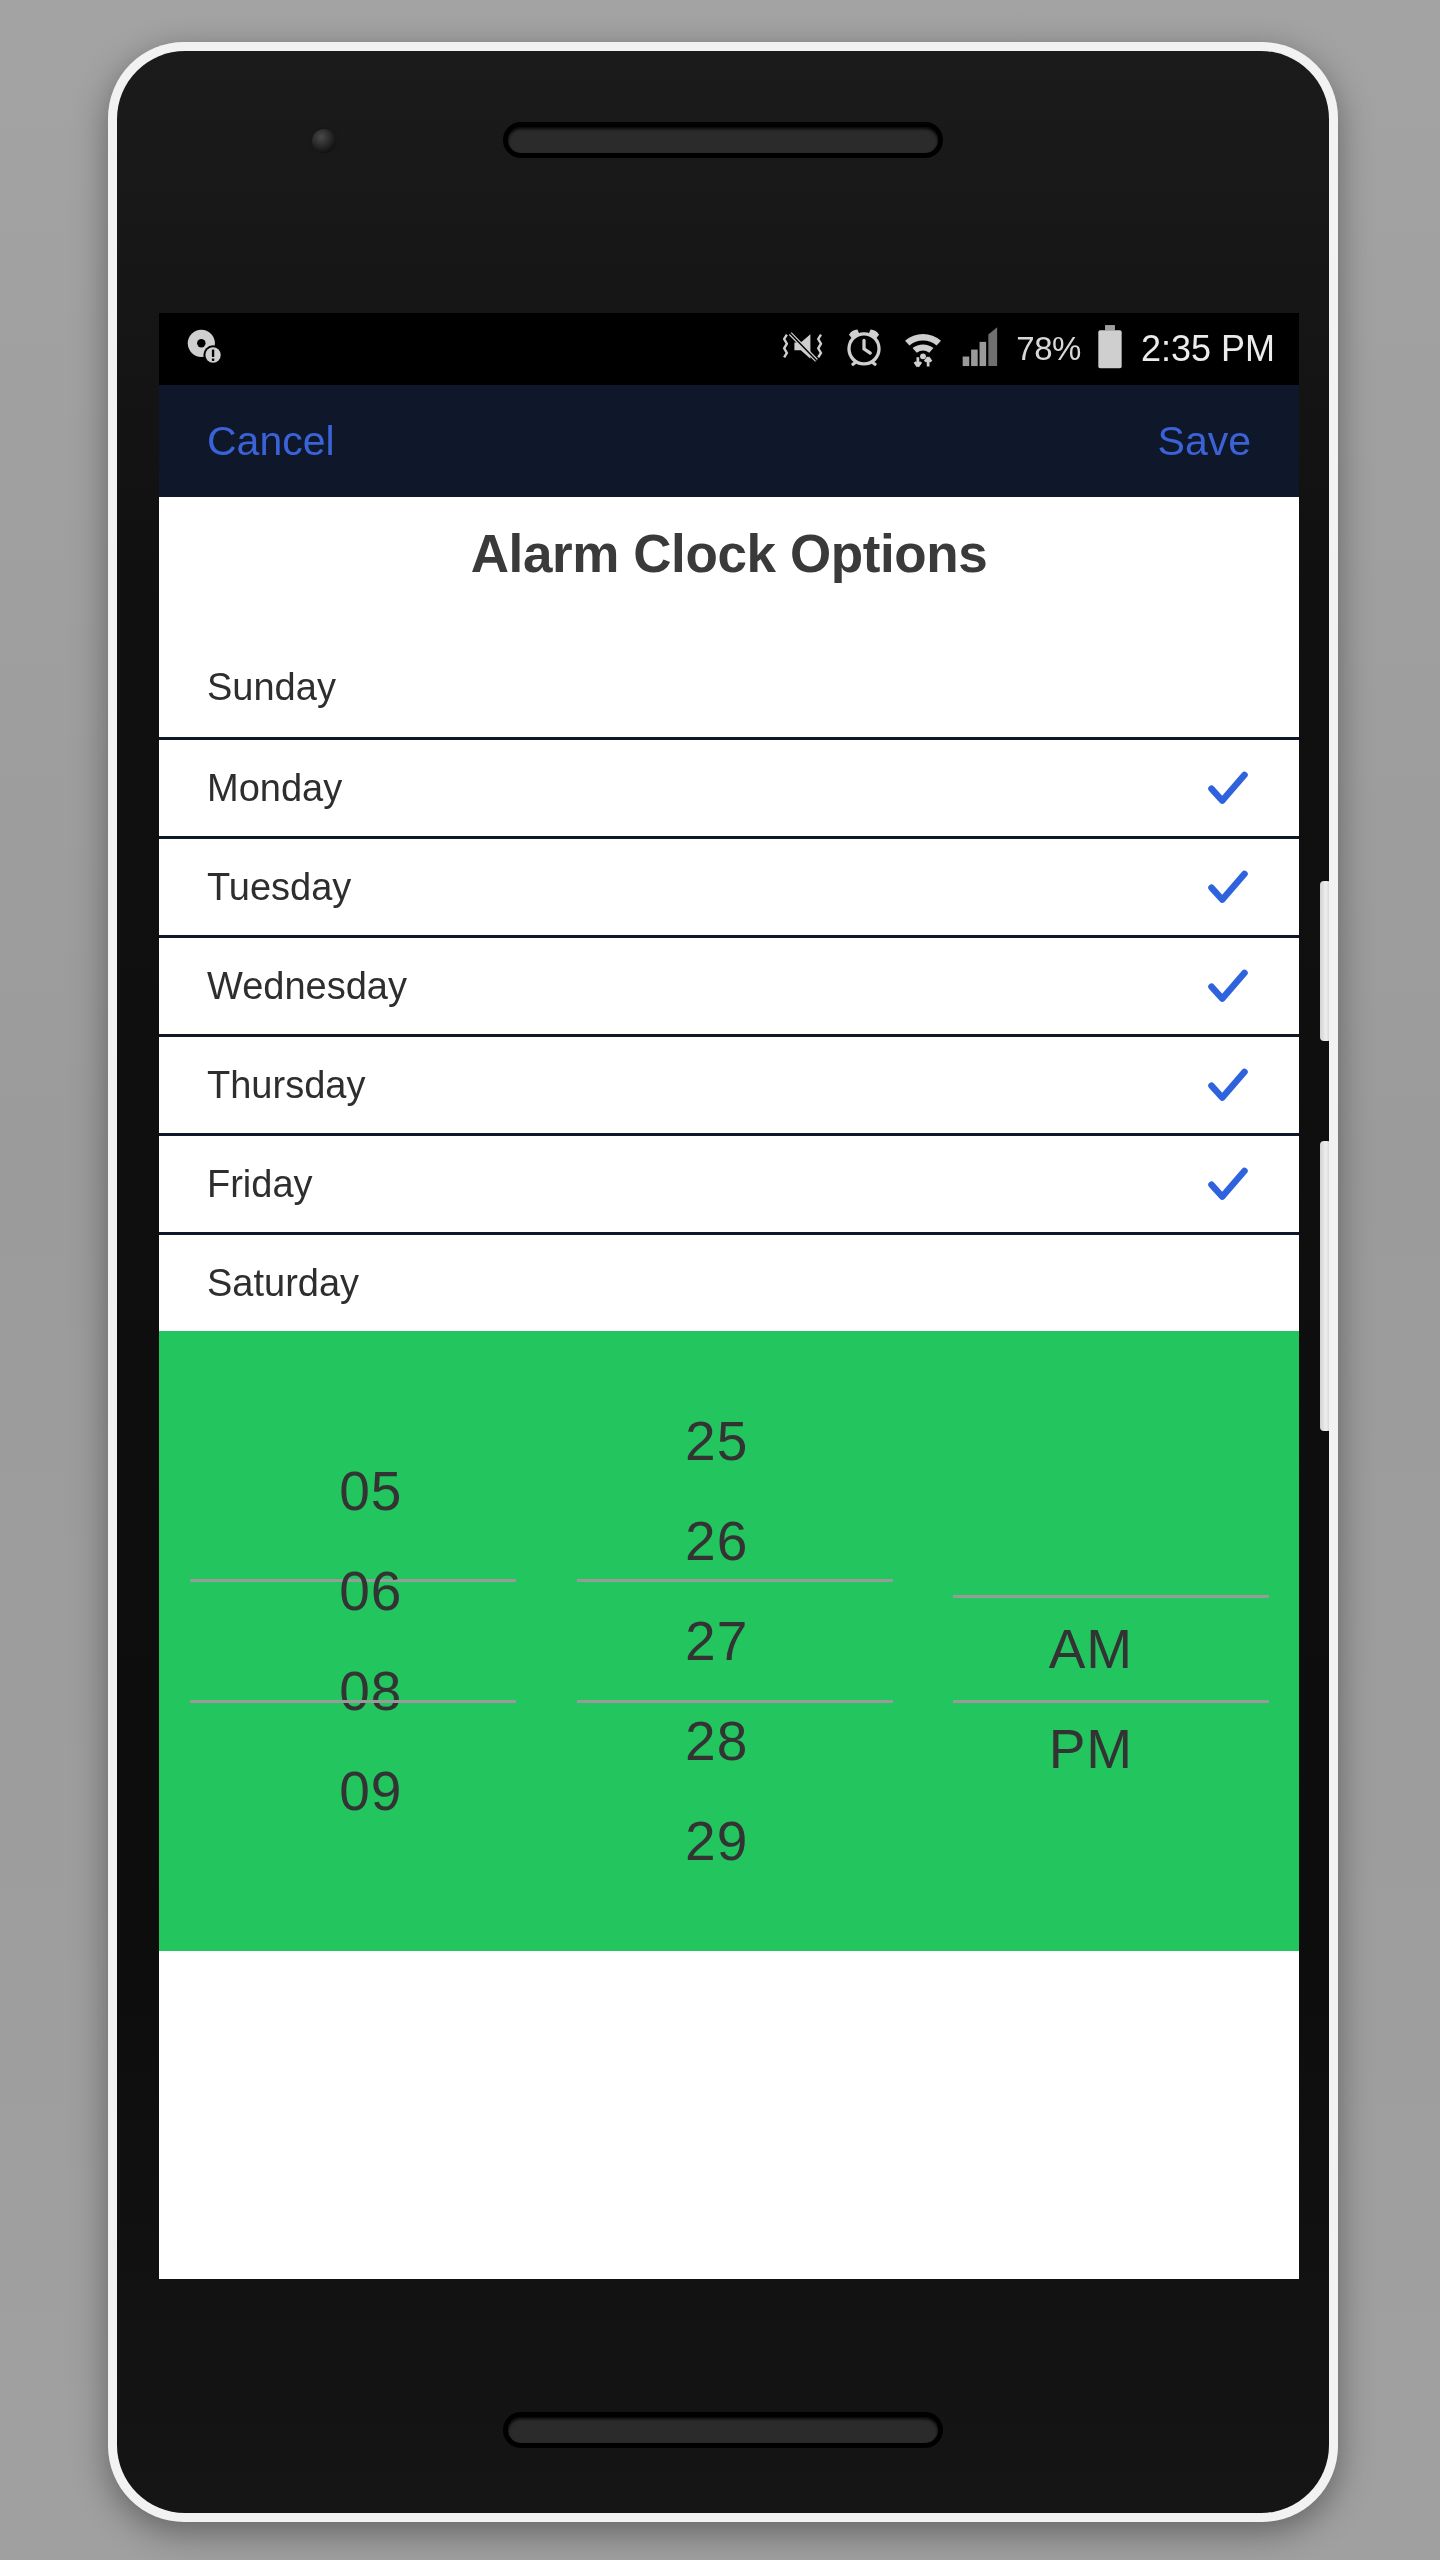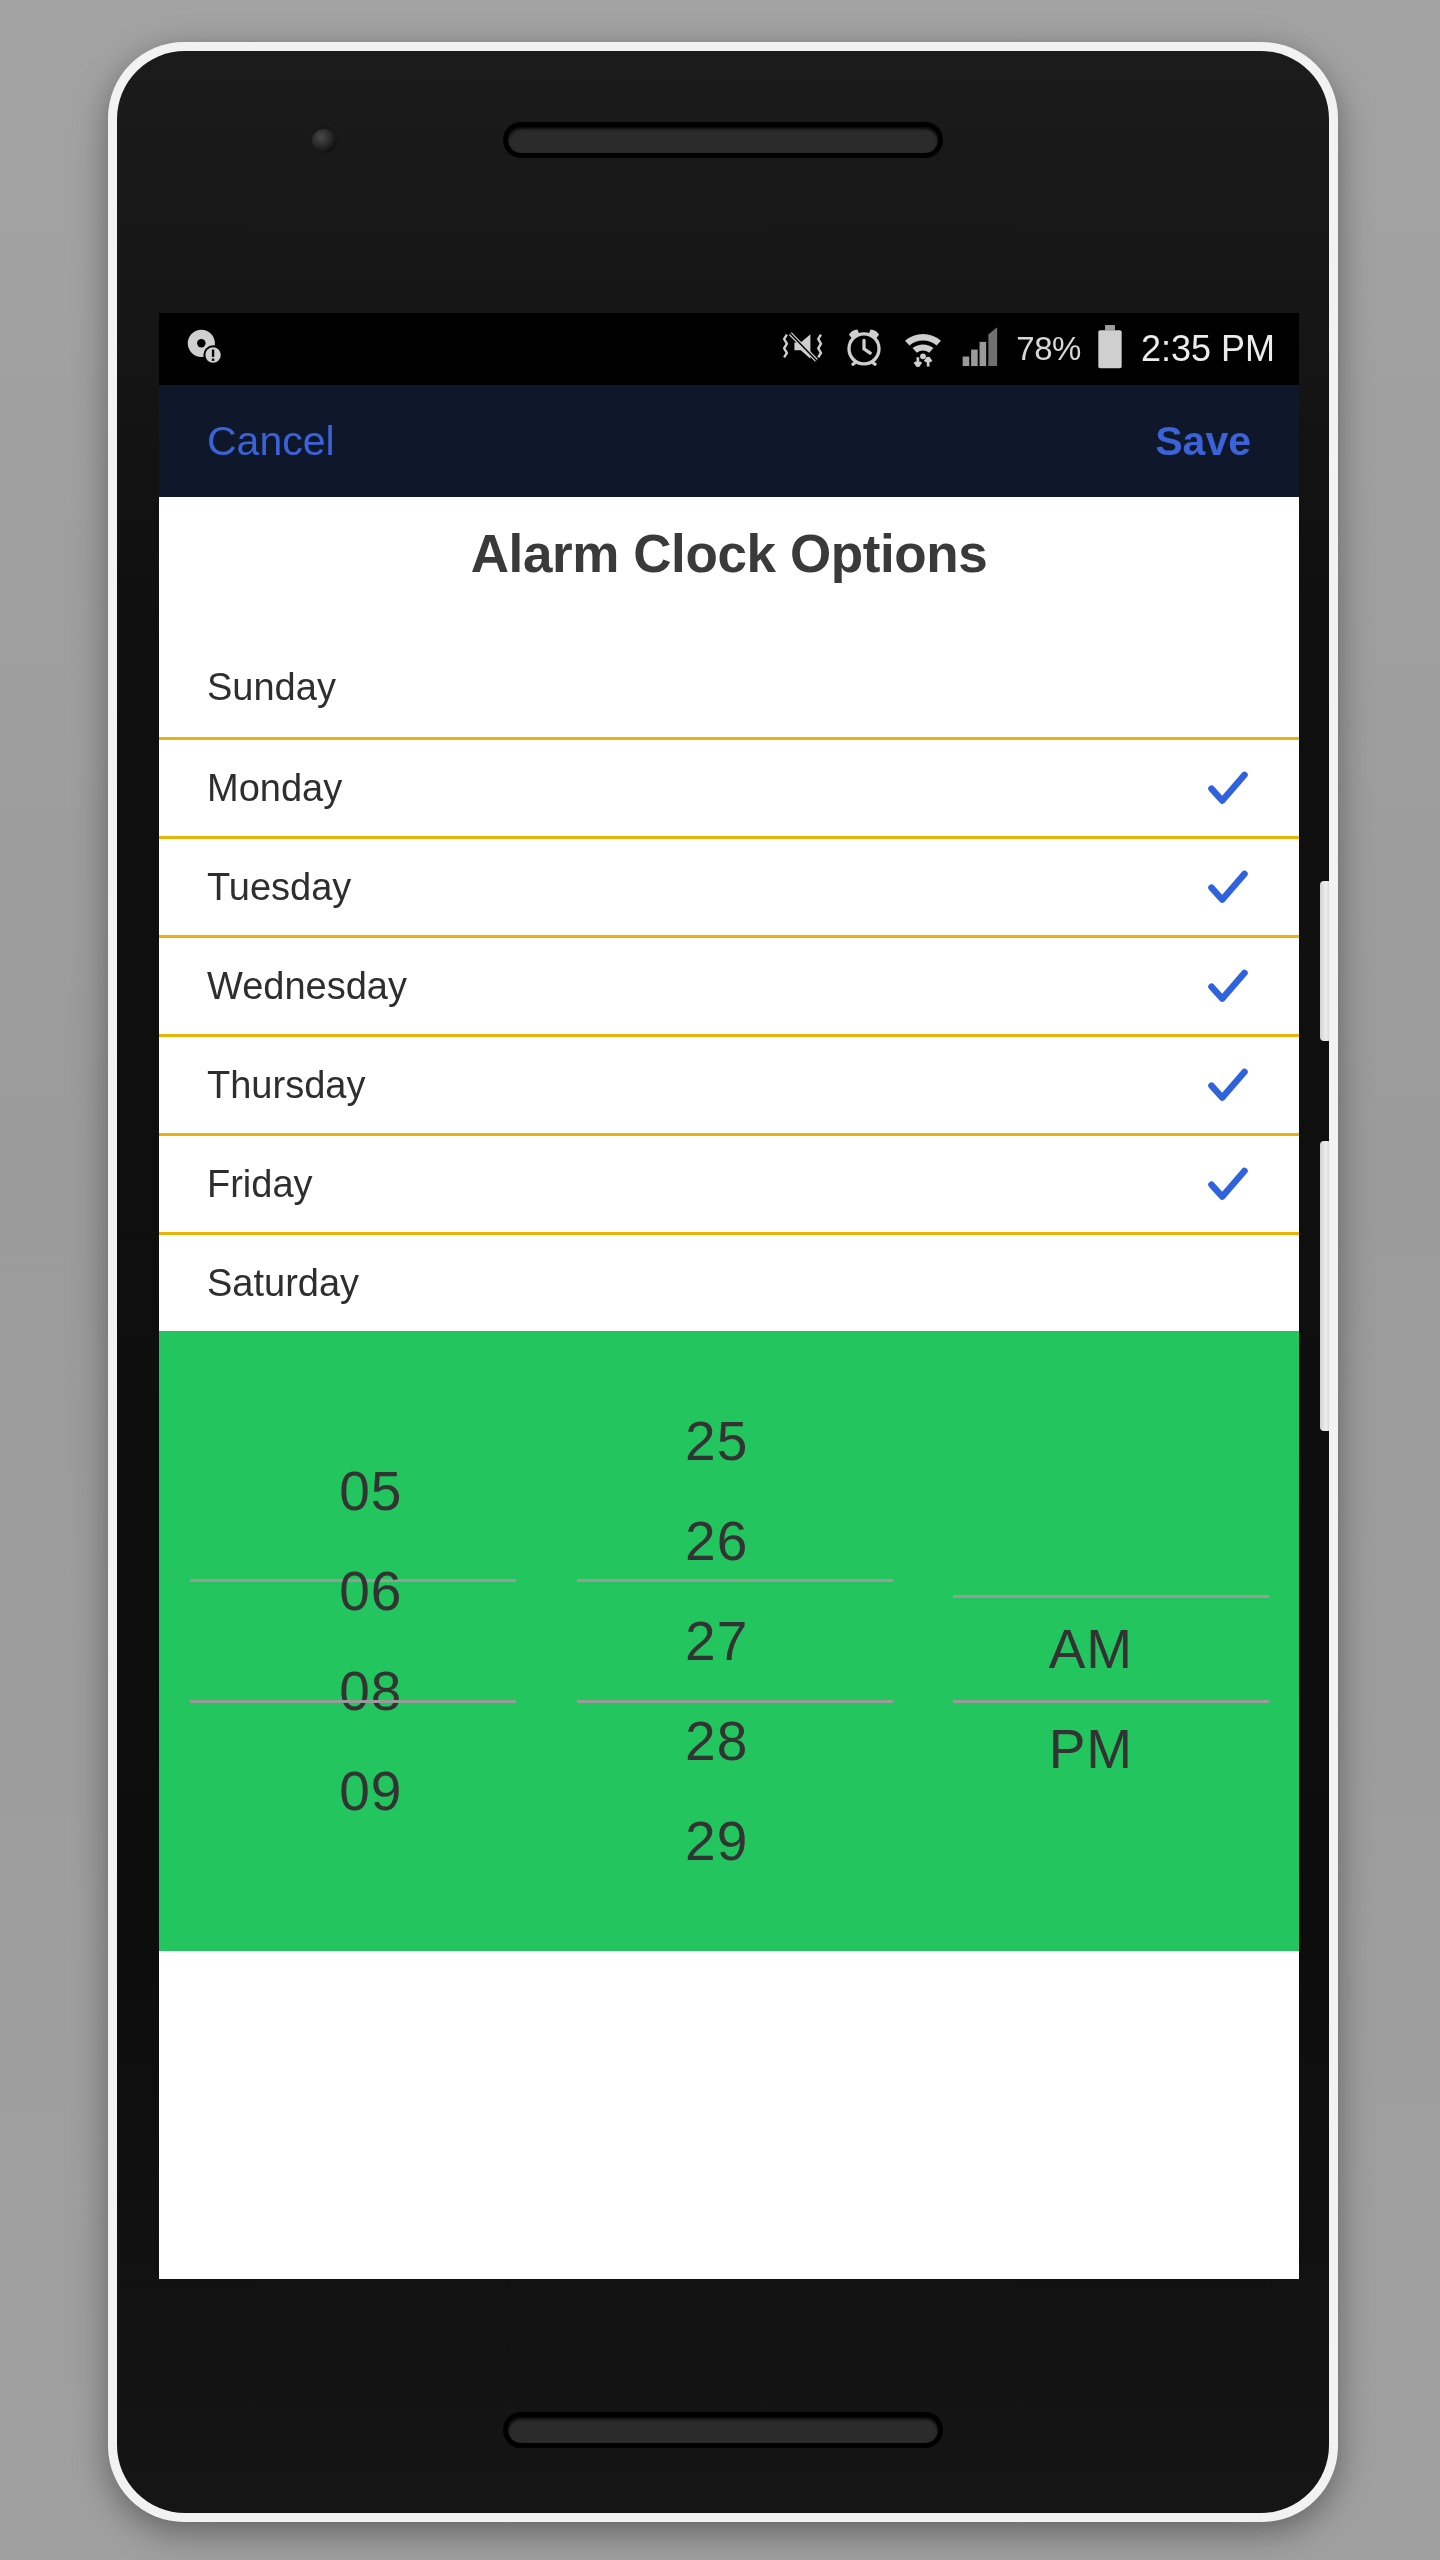--- a/index.html
+++ b/index.html
@@ -143,21 +143,21 @@
     background: #0f172a;
   }
   .header-action {
     font-size: 41px;
     color: #3b62d6;
     font-family: "Liberation Sans", sans-serif;
     cursor: pointer;
     user-select: none;
     font-weight: 400;
   }
-  #save-button { margin-left: auto; font-weight: 700; text-align: center; }
+  #save-button { margin-left: auto; font-weight: 400; text-align: center; }
   #cancel-button { font-weight: 400; }
 
   #dialog-title {
     text-align: center;
     font-size: 53px;
     font-weight: bold;
     color: #3a3a3a;
     padding: 26px 0 54px 0;
     letter-spacing: -0.4px;
     background: #fff;
@@ -168,21 +168,21 @@
   .day-row {
     position: relative;
     height: 99px;
     display: flex;
     align-items: center;
     padding: 0 48px;
     box-sizing: border-box;
     background: #ffffff;
     cursor: pointer;
   }
-  .day-row + .day-row { border-top: 3px solid #eab308; }
+  .day-row + .day-row { border-top: 3px solid #0f172a; }
   .day-label {
     font-size: 38px;
     color: #2e2e2e;
     font-family: "Liberation Sans", sans-serif;
   }
   .day-check {
     margin-left: auto;
     width: 46px;
     height: 46px;
     display: flex;

